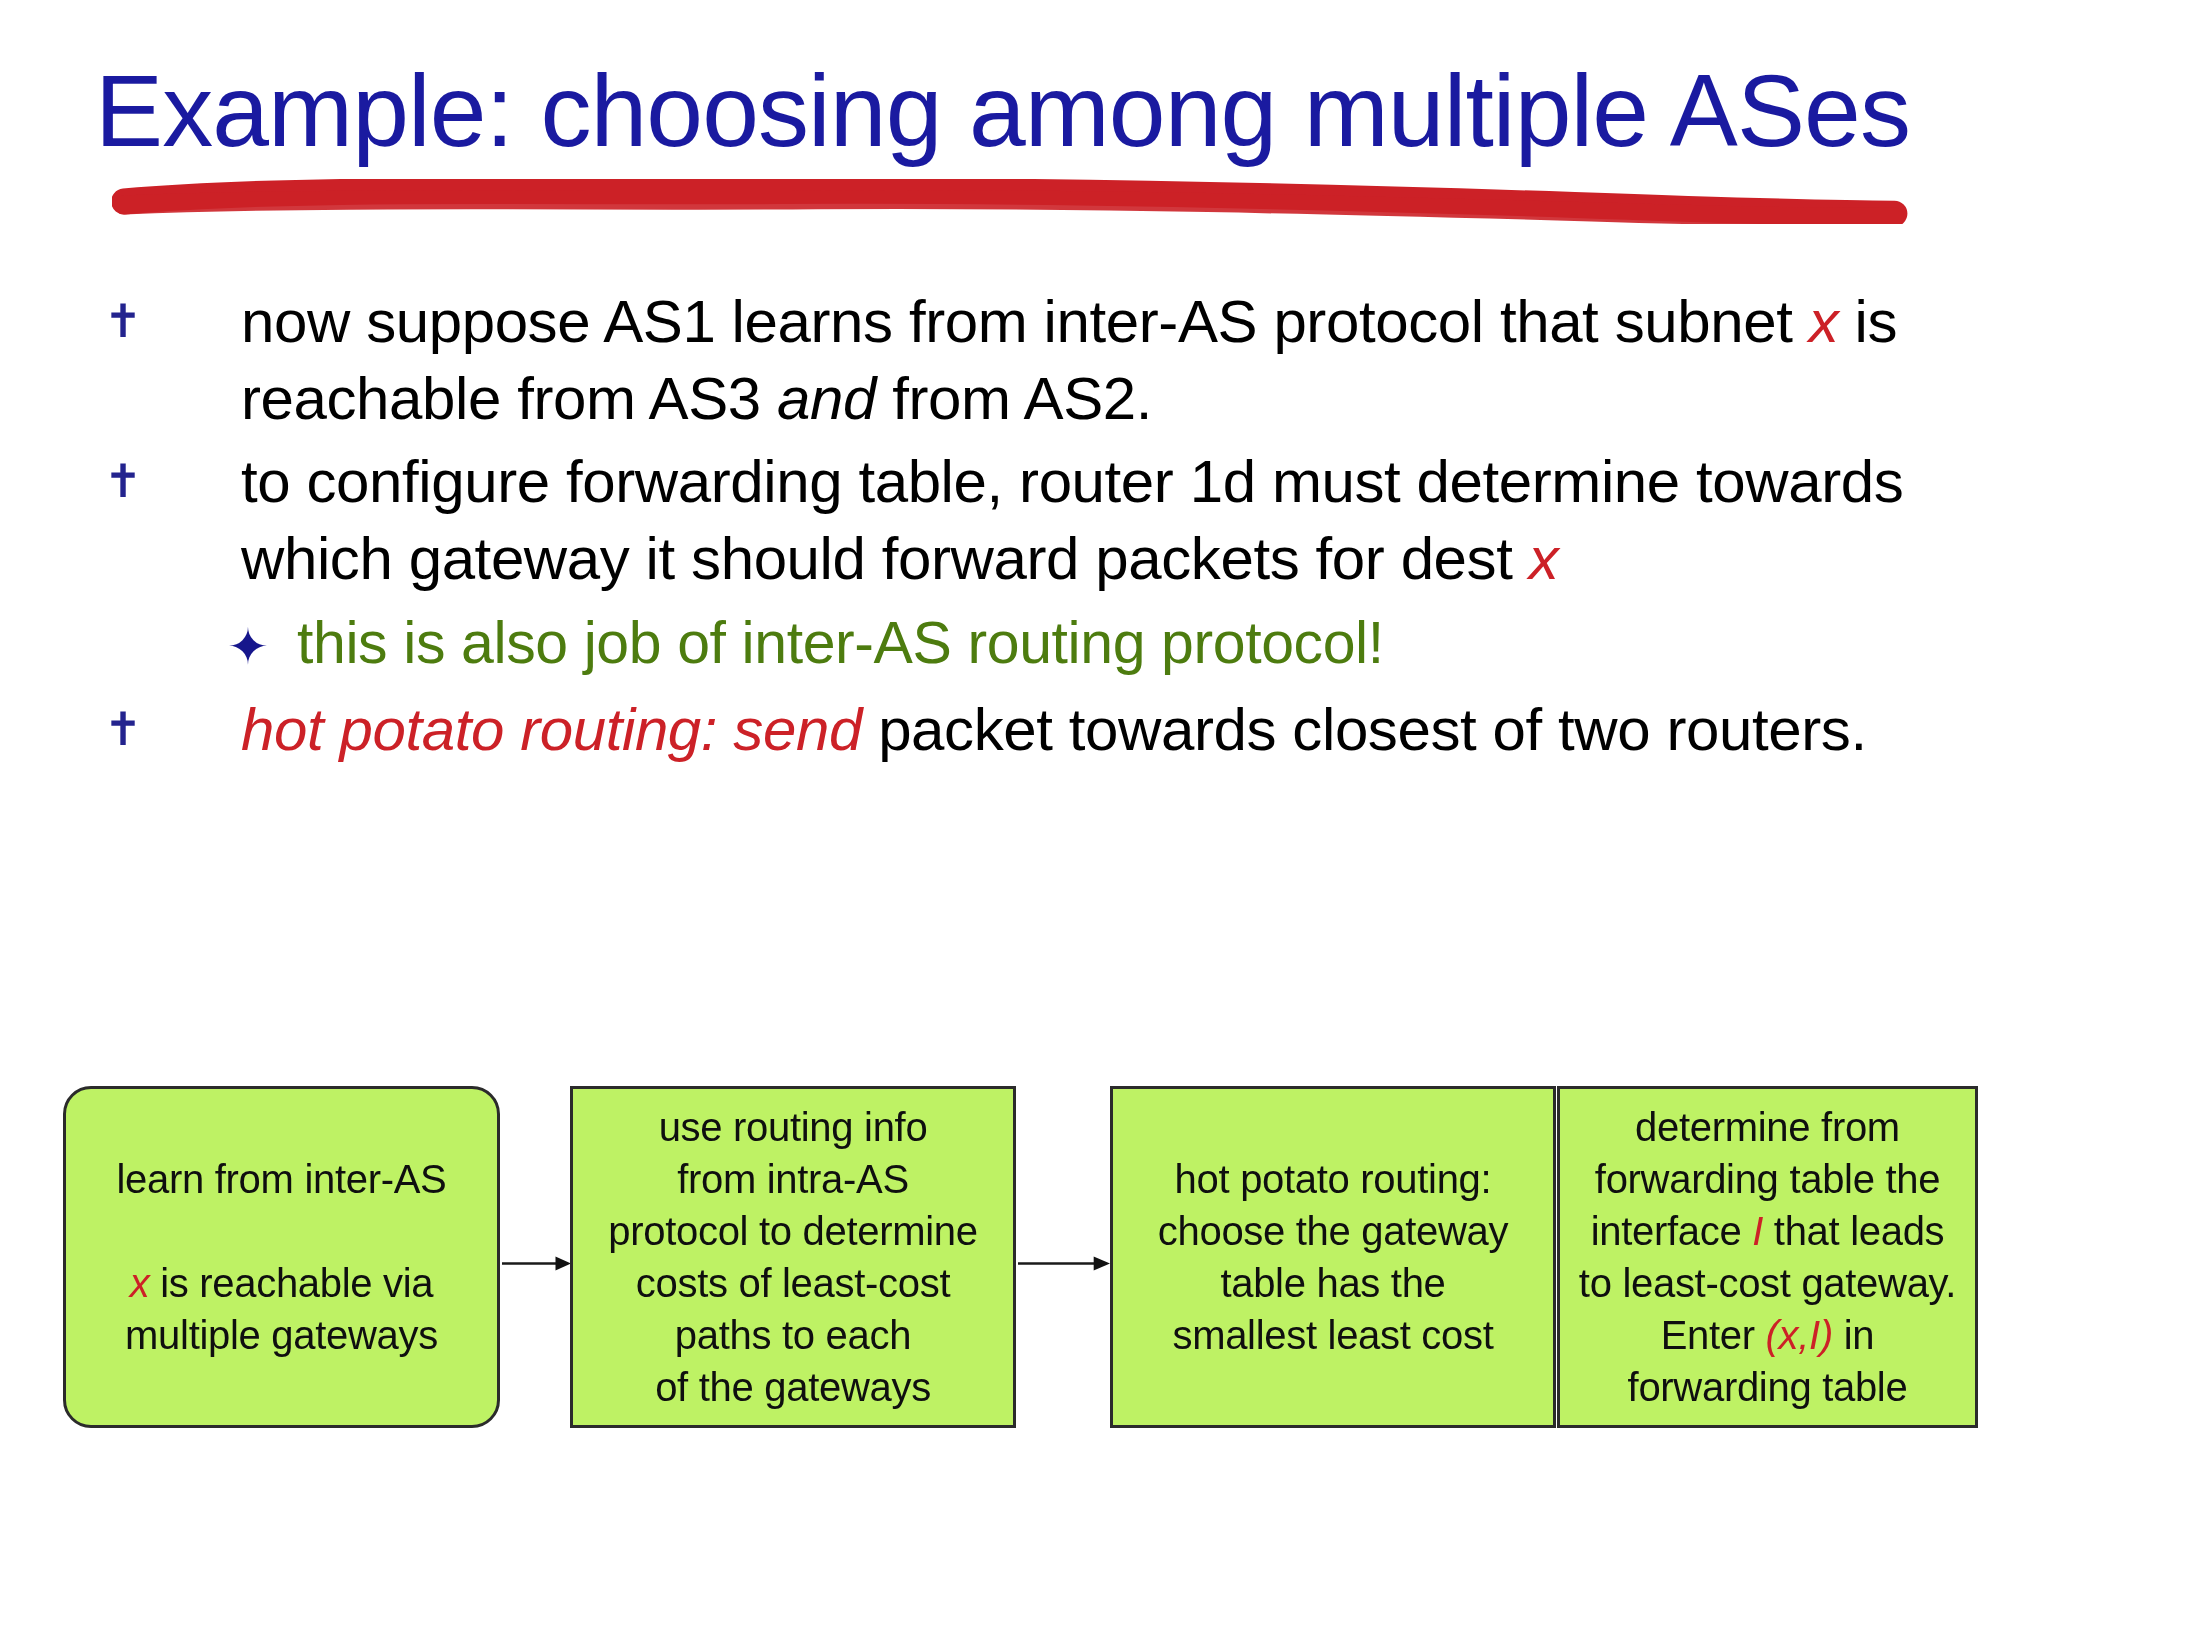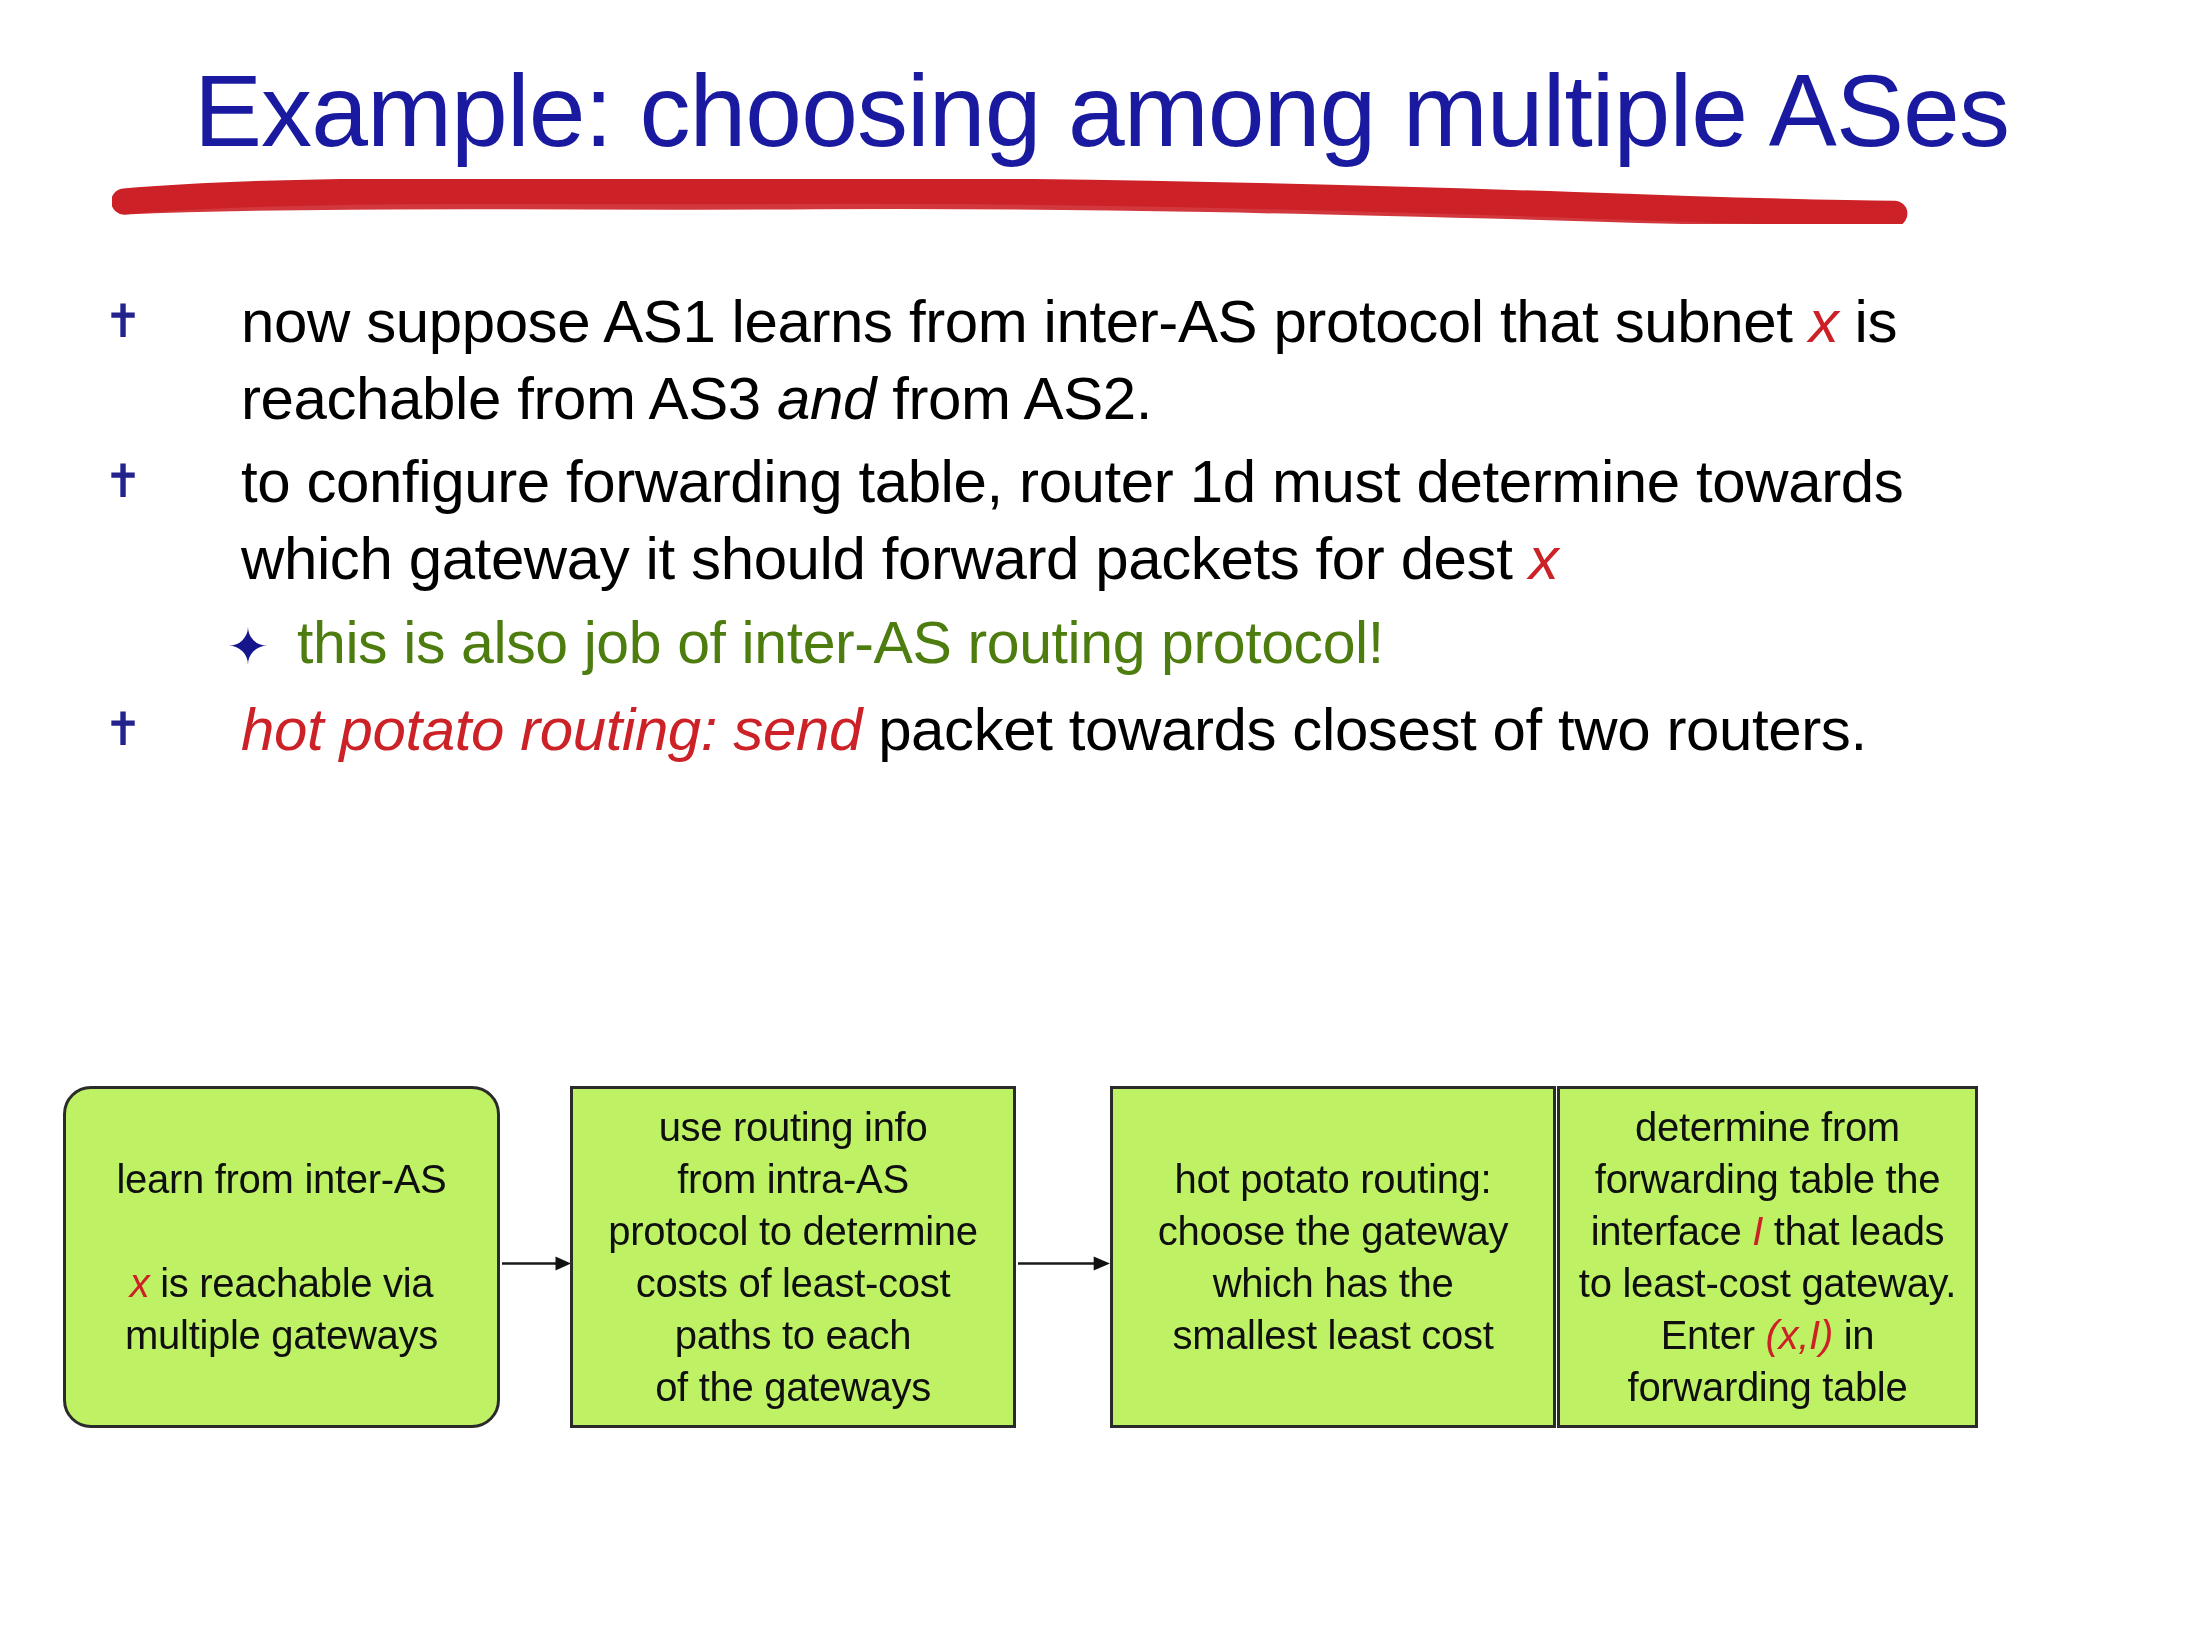--- a/index.html
+++ b/index.html
@@ -25,21 +25,20 @@
     height: 172px;
   }
   #slide-title {
     font-family: "Liberation Sans", sans-serif;
     font-size: 102px;
     font-weight: 400;
     line-height: 1.0;
     color: #1a1aa0;
     letter-spacing: -0.9px;
     white-space: nowrap;
-    text-align: center;
   }
   #title-underline {
     position: absolute;
     left: 17px;
     top: 119px;
     width: 1798px;
     height: 45px;
   }
 
   
@@ -215,21 +214,21 @@
 
   <svg class="flow-arrow" id="flow-arrow-2" viewBox="0 0 107 22" preserveAspectRatio="none">
     <line x1="0" y1="11" x2="90" y2="11" stroke="#1a1a1a" stroke-width="3"></line>
     <polygon points="88,3 107,11 88,19" fill="#111111"></polygon>
   </svg>
 
   <div class="flow-box" id="flow-box-3">
     <div class="flow-text">
       <span>hot potato routing:</span><br>
       <span>choose the gateway</span><br>
-      <span>which has the</span><br>
+      <span>table has the</span><br>
       <span>smallest least cost</span>
     </div>
   </div>
 
   <svg class="flow-arrow" id="flow-arrow-3" viewBox="0 0 102 22" preserveAspectRatio="none">
     <line x1="0" y1="11" x2="85" y2="11" stroke="#1a1a1a" stroke-width="3"></line>
     <polygon points="83,3 102,11 83,19" fill="#111111"></polygon>
   </svg>
 
   <div class="flow-box" id="flow-box-4">

